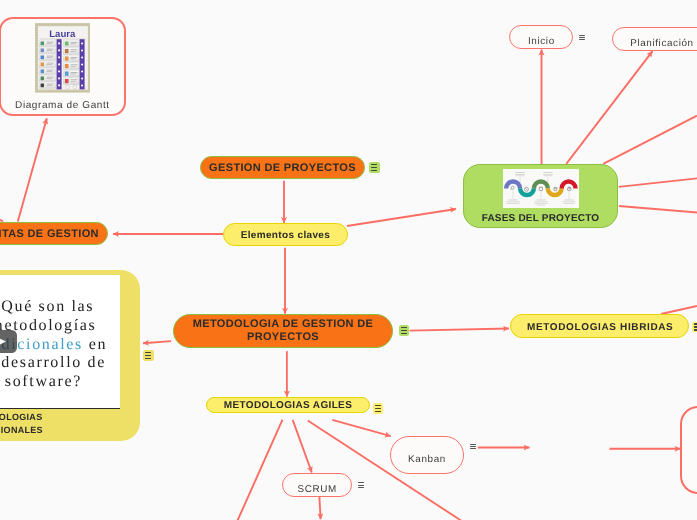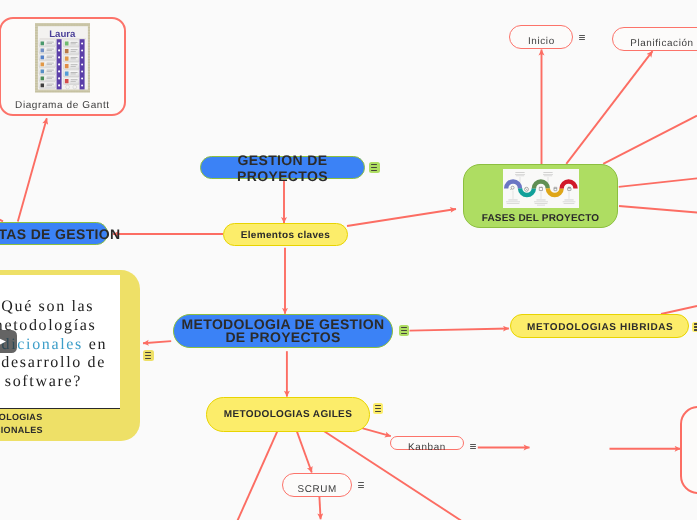--- a/index.html
+++ b/index.html
@@ -8,22 +8,22 @@
        font-family:"Liberation Sans",sans-serif;
        -webkit-font-smoothing:antialiased;text-rendering:geometricPrecision;}
   #canvas{position:relative;-webkit-font-smoothing:antialiased;width:697px;height:520px;overflow:hidden;background:#fafafa;}
   svg.edges{position:absolute;left:0;top:0;width:697px;height:520px;pointer-events:none;}
 
   .node{position:absolute;box-sizing:border-box;display:flex;align-items:center;
         justify-content:center;text-align:center;}
   .node .label{display:block;}
 
   
-  .pill-green{background:#3b82f6;border:1.4px solid #8cbf3f;border-radius:999px;
-     color:#2b2b2b;font-weight:bold;letter-spacing:.35px;font-size:14px;}
+  .pill-green{background:#f97316;border:1.4px solid #8cbf3f;border-radius:999px;
+     color:#2b2b2b;font-weight:bold;letter-spacing:.35px;font-size:11px;}
   .pill-yellow{background:#fced6a;border:1.4px solid #e8d400;border-radius:999px;
      color:#2b2b2b;font-weight:bold;letter-spacing:.35px;font-size:10px;}
   .pill-white{background:#fcfbfa;border:1.8px solid #fc736a;border-radius:999px;
      color:#3c3c3c;font-weight:normal;letter-spacing:0.62px;font-size:9.9px;padding-top:9px;box-sizing:border-box;}
 
   .note{position:absolute;box-sizing:border-box;border-radius:2.5px;
         display:flex;flex-direction:column;justify-content:center;align-items:center;}
   .note i{display:block;background:#46443a;border-radius:.5px;}
 
   
@@ -117,30 +117,30 @@
 
   <div class="node pill-yellow" id="n-hibridas" style="left:510.4px;top:314.4px;width:179.1px;height:23.4px;letter-spacing:.63px;padding-left:.6px;padding-top:3.5px;box-sizing:border-box;">
     <span class="label">METODOLOGIAS HIBRIDAS</span>
   </div>
   <div class="note" style="left:691.8px;top:321.6px;width:10.9px;height:10.9px;background:#fced6a;">
     <i style="width:6.5px;height:1.3px;margin:.85px 0;"></i>
     <i style="width:6.5px;height:1.3px;margin:.85px 0;"></i>
     <i style="width:6.5px;height:1.3px;margin:.85px 0;"></i>
   </div>
 
-  <div class="node pill-yellow" id="n-agiles" style="left:206px;top:397px;width:164px;height:35px;">
+  <div class="node pill-yellow" id="n-agiles" style="left:206px;top:397px;width:164px;height:16px;">
     <span class="label">METODOLOGIAS AGILES</span>
   </div>
   <div class="note" style="left:372.8px;top:402.9px;width:10.7px;height:11.1px;background:#fced6a;">
     <i style="width:6.5px;height:1.3px;margin:.85px 0;"></i>
     <i style="width:6.5px;height:1.3px;margin:.85px 0;"></i>
     <i style="width:6.5px;height:1.3px;margin:.85px 0;"></i>
   </div>
 
-  <div class="node pill-white" id="n-kanban" style="left:390.3px;top:436.2px;width:73.4px;height:14px;">
+  <div class="node pill-white" id="n-kanban" style="left:390.3px;top:436.2px;width:73.4px;height:38px;">
     <span class="label">Kanban</span>
   </div>
   <div class="note" style="left:469.8px;top:443.3px;width:6.3px;height:7px;background:transparent;">
     <i style="width:6.3px;height:1px;margin:.6px 0;background:#555;"></i>
     <i style="width:6.3px;height:1px;margin:.6px 0;background:#555;"></i>
     <i style="width:6.3px;height:1px;margin:.6px 0;background:#555;"></i>
   </div>
 
 
   <div class="node pill-white" id="n-scrum" style="left:282.3px;top:472.6px;width:69.8px;height:24.8px;">

